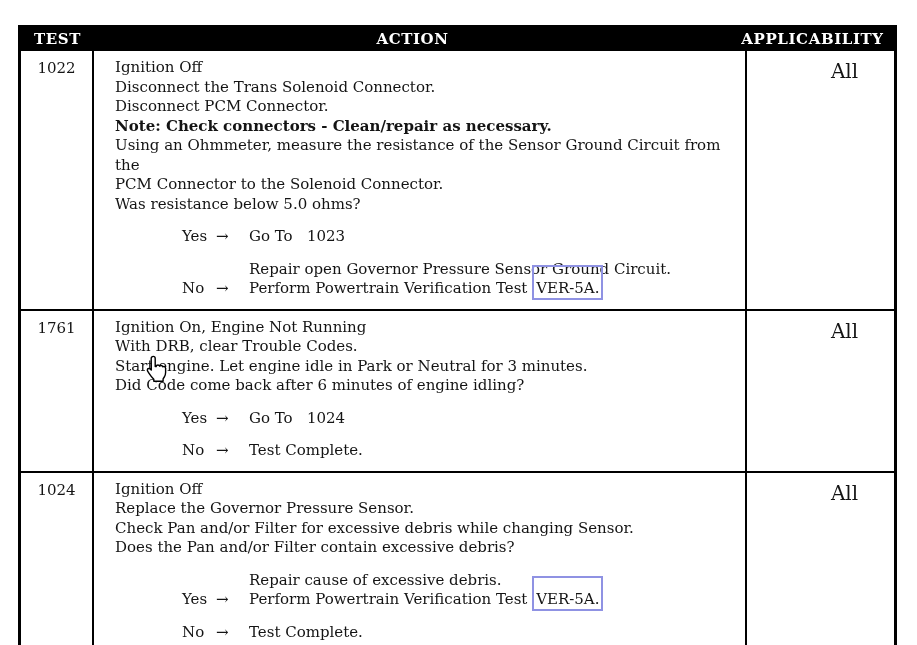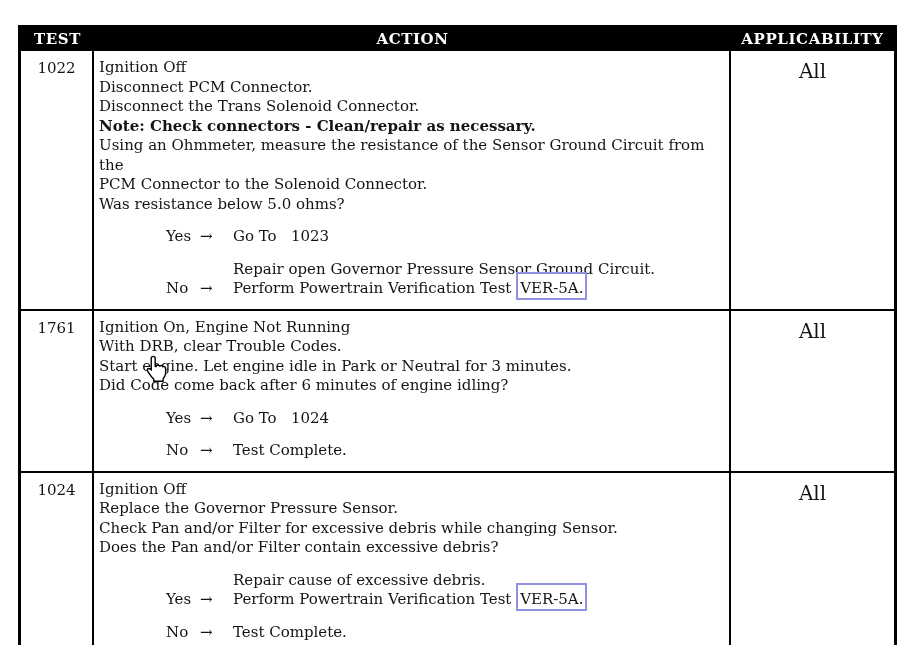--- a/index.html
+++ b/index.html
@@ -39,20 +39,21 @@
     font-size: 15px;
     letter-spacing: 0.6px;
     text-align: center;
     line-height: 23px;
     overflow: hidden;
     white-space: nowrap;
   }
   .trow {
     display: grid;
     grid-template-columns: 73px 637px 163px;
+    gap: 16px;
   }
   .trow + .trow { border-top: 2px solid var(--border); }
   .td-test {
     border-right: 2px solid var(--border);
     text-align: center;
     padding-top: 8px;
     font-size: 15px;
   }
   .td-action {
     border-right: 2px solid var(--border);
@@ -77,21 +78,21 @@
     display: flex;
     align-items: flex-end;
     margin: 13px 0 0 67px;
   }
   .blabel { width: 34px; flex: 0 0 34px; line-height: 19.5px; }
   .barrow { width: 33px; flex: 0 0 33px; line-height: 19.5px; font-size: 15px; }
   .btext { flex: 1 1 auto; }
   .btext p { margin: 0; line-height: 19.5px; white-space: pre-wrap; }
   .ver-link {
     border: 2px solid var(--link-box);
-    padding: 5px 2px 1px 2px;
+    padding: 12px 2px 1px 2px;
     color: var(--text);
     text-decoration: none;
     cursor: pointer;
   }
   .cursor-svg {
     position: absolute;
     left: 143px; top: 355px;
     pointer-events: none;
   }
 </style>
@@ -103,22 +104,22 @@
   <div class="thead">
     <div class="th">TEST</div>
     <div class="th">ACTION</div>
     <div class="th">APPLICABILITY</div>
   </div>
 
   <div class="trow row-1022">
     <div class="td-test">1022</div>
     <div class="td-action">
       <p class="aline">Ignition Off</p>
+      <p class="aline">Disconnect the Trans Solenoid Connector.</p>
       <p class="aline">Disconnect PCM Connector.</p>
-      <p class="aline">Disconnect the Trans Solenoid Connector.</p>
       <p class="aline bold">Note: Check connectors - Clean/repair as necessary.</p>
       <p class="aline">Using an Ohmmeter, measure the resistance of the Sensor Ground Circuit from the</p>
       <p class="aline">PCM Connector to the Solenoid Connector.</p>
       <p class="aline">Was resistance below 5.0 ohms?</p>
       <div class="branch">
         <span class="blabel">Yes</span>
         <span class="barrow">→</span>
         <div class="btext">
           <p>Go To   1023</p>
         </div>

